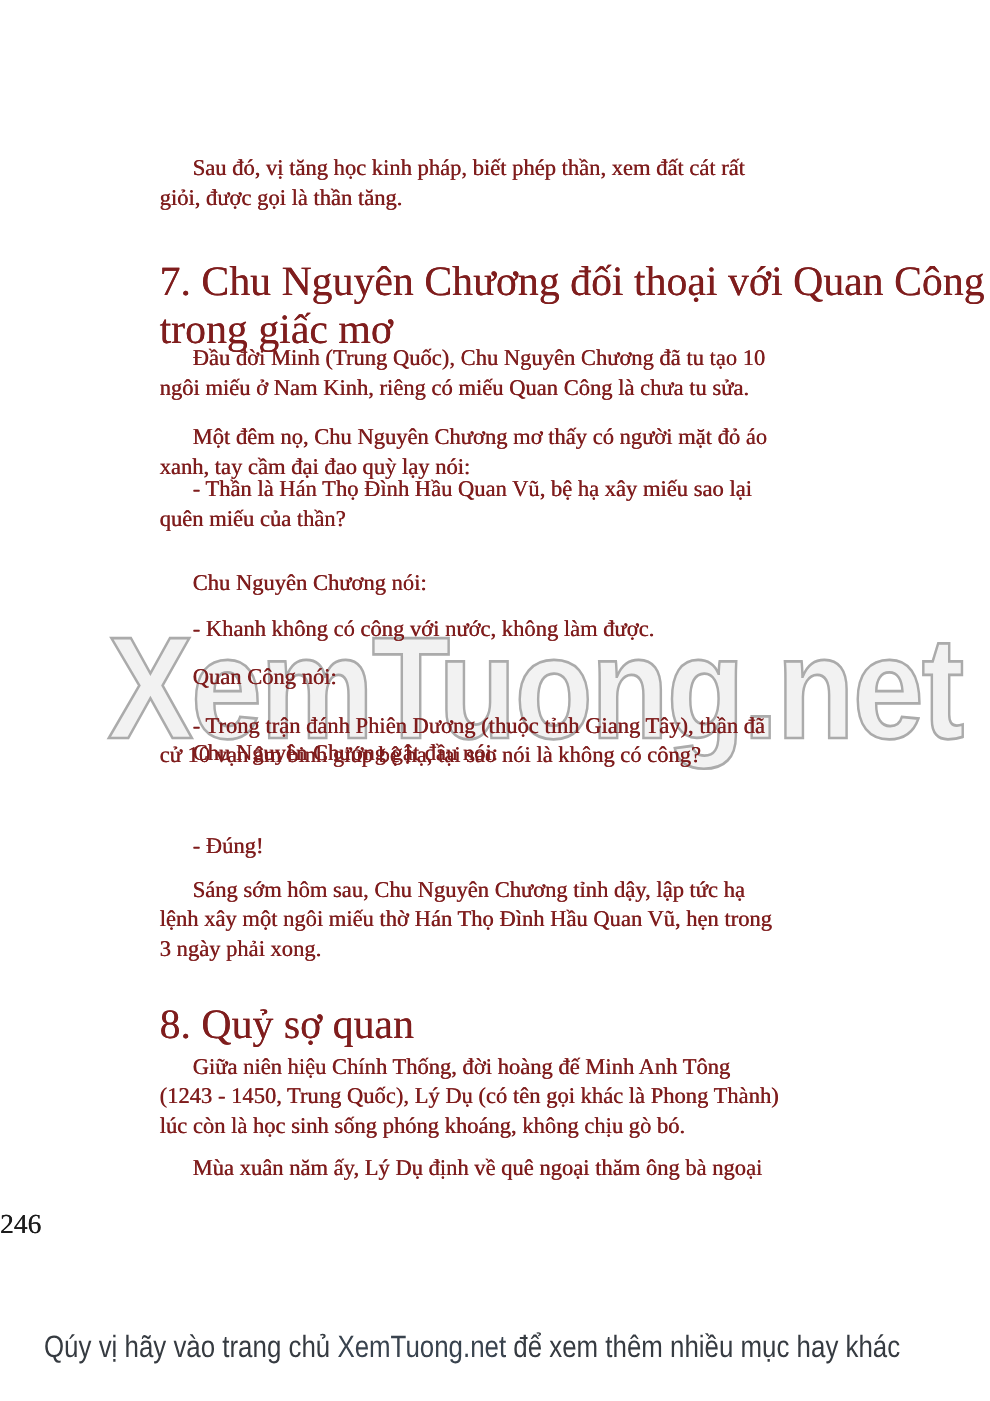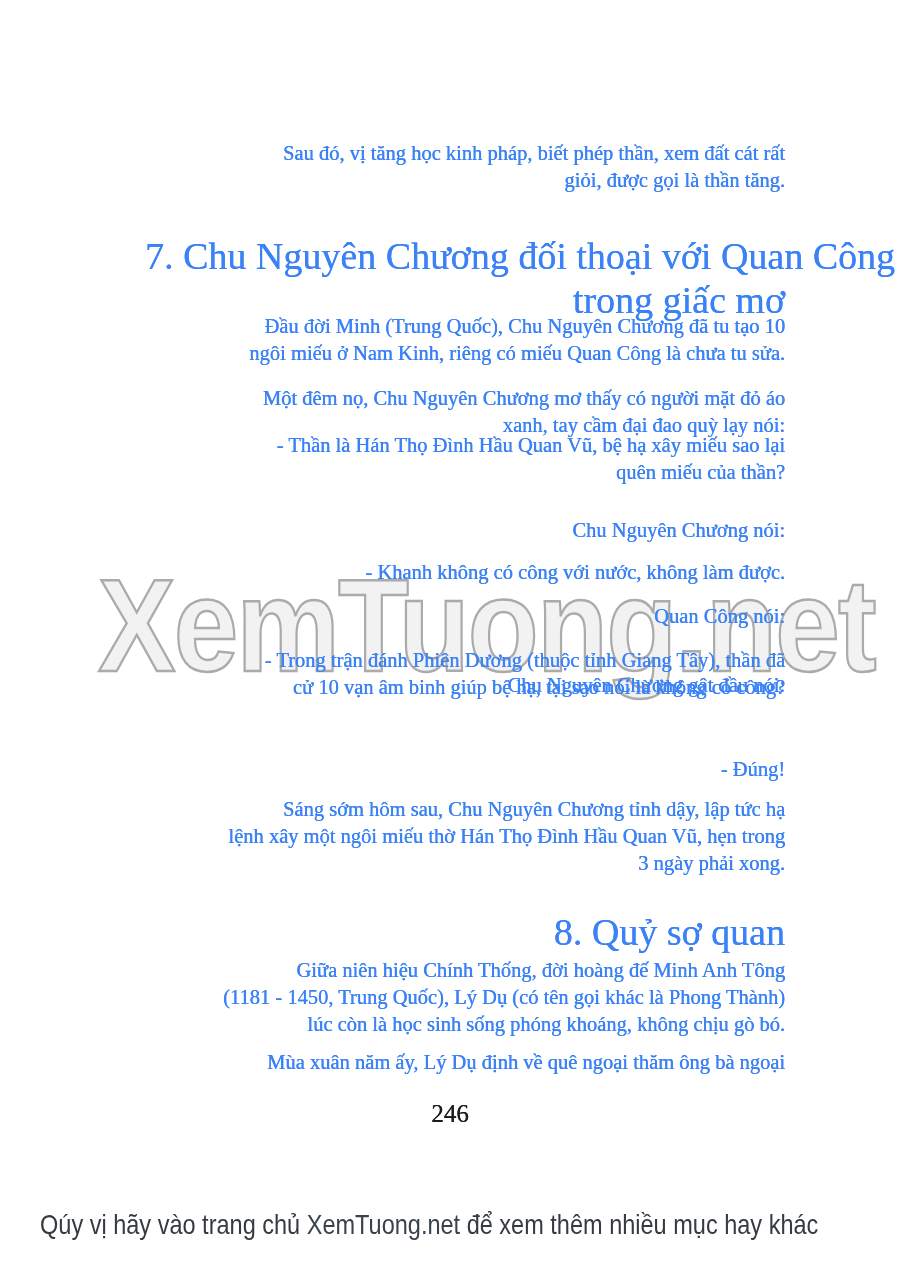--- a/index.html
+++ b/index.html
@@ -29,25 +29,24 @@
     user-select:none;
   }
   
   .tb{
     position:absolute;
     left:145px;
     width:640px;
     z-index:1;
     font-size:20.5px;
     line-height:27px;
-    color:#3b82f6;
+    color:#7f1d1d;
     white-space:pre;
     text-indent:30px;
     text-shadow:0.4px 0 0 currentColor;
-    text-align:right;
   }
   .hd{
     text-indent:0;
     font-size:38px;
     line-height:44px;
     text-shadow:0.2px 0 0 currentColor;
   }
   .b0{top:140px}
   .b1{top:234px}
   .b2{top:313px}
@@ -62,21 +61,21 @@
   .b11{top:796px}
   .b12{top:910px}
   .b13{top:957px}
   .b14{top:1049px}
   
   .pagenum{
     position:absolute;
     top:1100px; left:0;
     width:900px;
     z-index:1;
-    text-align:center;
+    text-align:left;
     font-size:25px;
     color:#1c1c1c;
     text-shadow:0.3px 0 0 currentColor;
   }
   
   .footer{
     position:absolute;
     top:1208px; left:40px;
     z-index:1;
     font-family:"Liberation Sans", sans-serif;
@@ -109,19 +108,19 @@
 <div class="tb b7">Quan Công nói:</div>
 <div class="tb b8">- Trong trận đánh Phiên Dương (thuộc tỉnh Giang Tây), thần đã
 cử 10 vạn âm binh giúp bệ hạ, tại sao nói là không có công?</div>
 <div class="tb b9">Chu Nguyên Chương gật đầu nói:</div>
 <div class="tb b10">- Đúng!</div>
 <div class="tb b11">Sáng sớm hôm sau, Chu Nguyên Chương tỉnh dậy, lập tức hạ
 lệnh xây một ngôi miếu thờ Hán Thọ Đình Hầu Quan Vũ, hẹn trong
 3 ngày phải xong.</div>
 <div class="tb hd b12">8. Quỷ sợ quan</div>
 <div class="tb b13">Giữa niên hiệu Chính Thống, đời hoàng đế Minh Anh Tông
-(1181 - 1450, Trung Quốc), Lý Dụ (có tên gọi khác là Phong Thành)
+(1243 - 1450, Trung Quốc), Lý Dụ (có tên gọi khác là Phong Thành)
 lúc còn là học sinh sống phóng khoáng, không chịu gò bó.</div>
 <div class="tb b14">Mùa xuân năm ấy, Lý Dụ định về quê ngoại thăm ông bà ngoại</div>
 
 <div class="pagenum">246</div>
 
 <div class="footer"><span>Qúy vị hãy vào trang chủ </span><span class="site">XemTuong.net</span><span> để xem thêm nhiều mục hay khác</span></div>
 
 </body></html>

